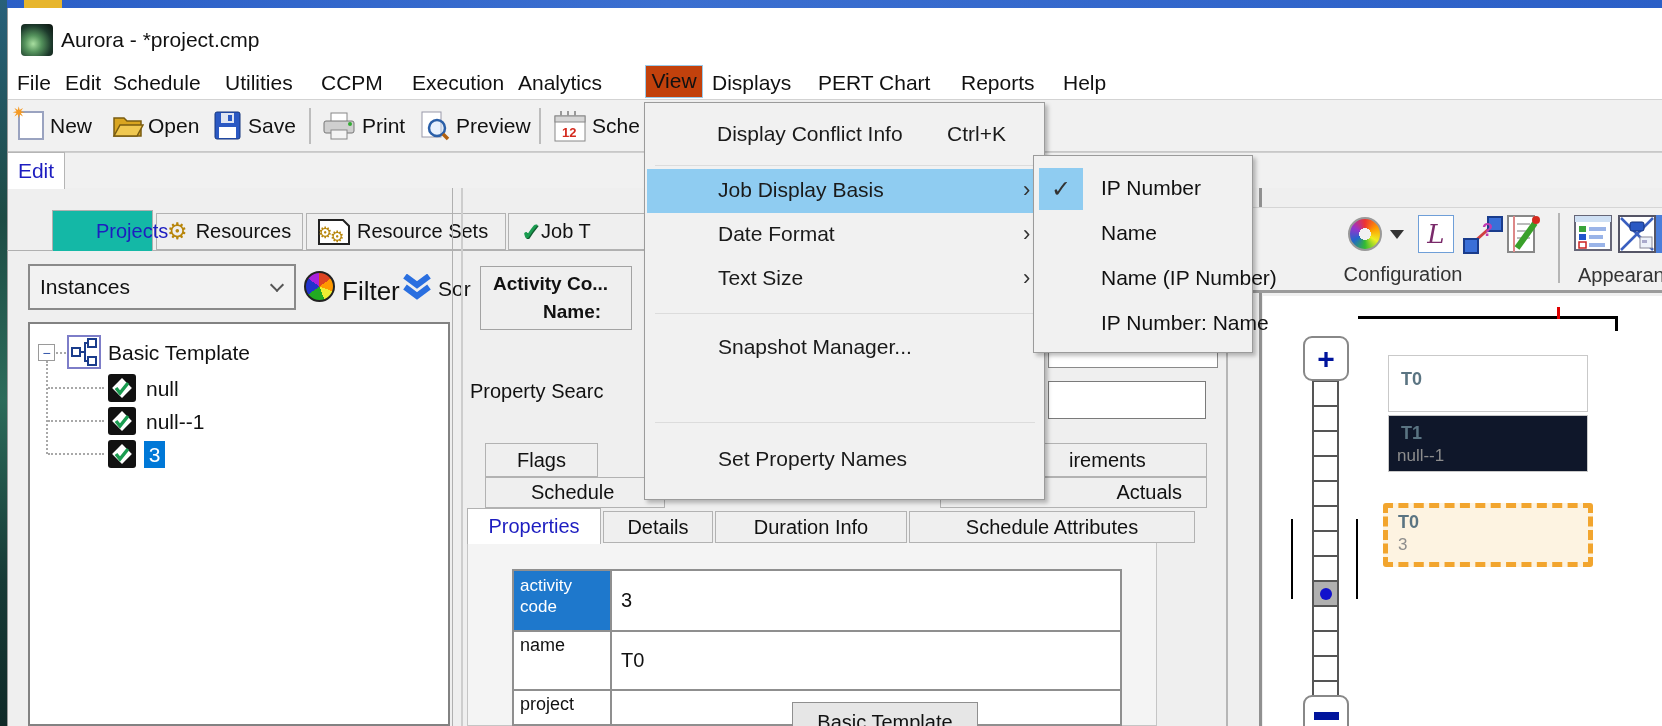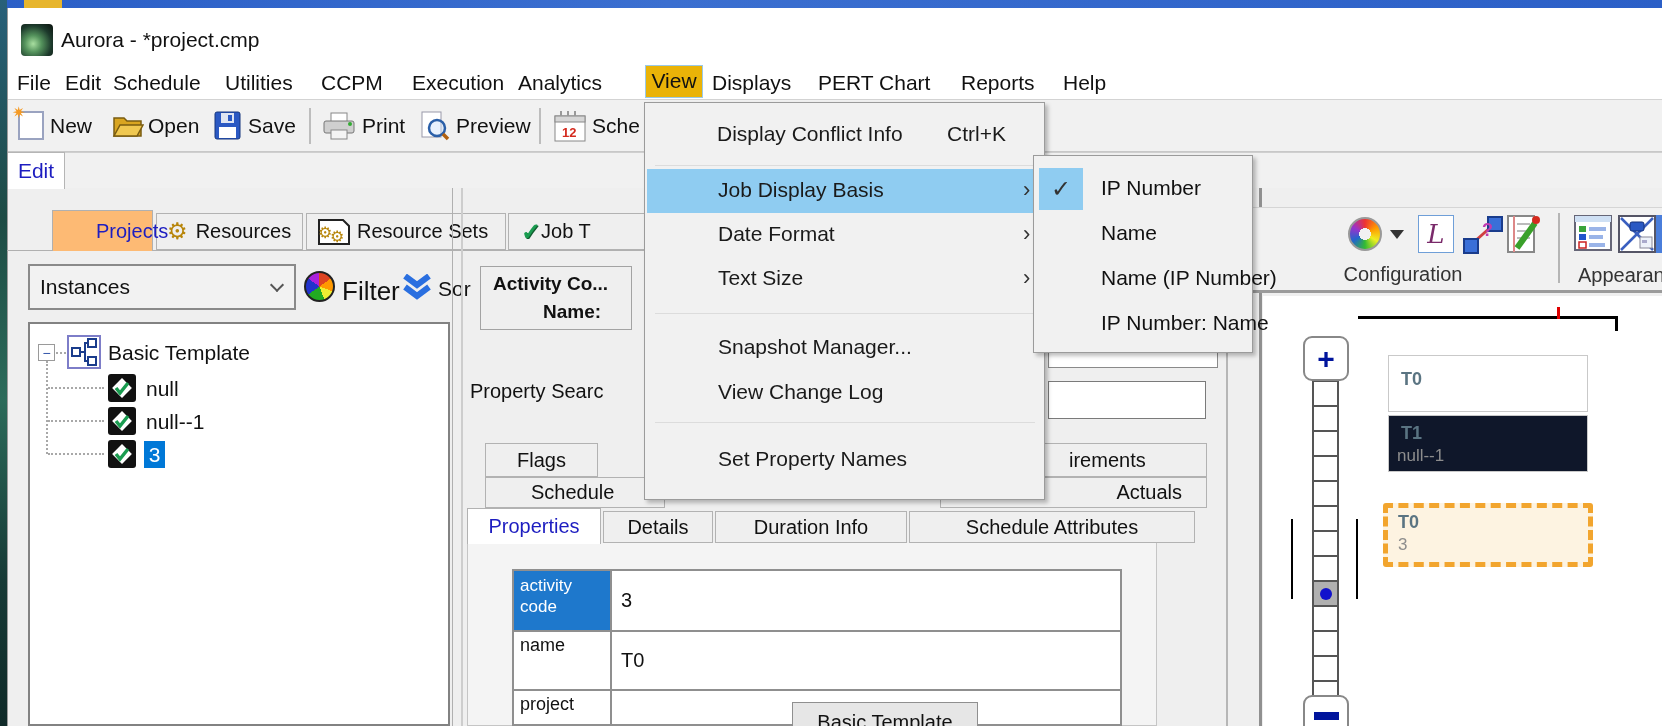--- a/index.html
+++ b/index.html
@@ -37,21 +37,21 @@
   </div>
 
   <div class="abs" style="left:0;top:54px;width:1655px;height:38px;background:#ffffff;border-bottom:1px solid #d3d3d3;">
     <div class="abs txt" style="left:9px;top:9px;font-size:21px;">File</div>
     <div class="abs txt" style="left:57px;top:9px;font-size:21px;">Edit</div>
     <div class="abs txt" style="left:105px;top:9px;font-size:21px;">Schedule</div>
     <div class="abs txt" style="left:217px;top:9px;font-size:21px;">Utilities</div>
     <div class="abs txt" style="left:313px;top:9px;font-size:21px;">CCPM</div>
     <div class="abs txt" style="left:404px;top:9px;font-size:21px;">Execution</div>
     <div class="abs txt" style="left:510px;top:9px;font-size:21px;">Analytics</div>
-    <div class="abs ctr" style="left:637px;top:3px;width:58px;height:33px;background:#eab308;border:1px solid #9ac9e8;">
+    <div class="abs ctr" style="left:637px;top:3px;width:58px;height:33px;background:#c2410c;border:1px solid #9ac9e8;">
       <span class="txt" style="font-size:21px;">View</span>
     </div>
     <div class="abs txt" style="left:704px;top:9px;font-size:21px;">Displays</div>
     <div class="abs txt" style="left:810px;top:9px;font-size:21px;">PERT Chart</div>
     <div class="abs txt" style="left:953px;top:9px;font-size:21px;">Reports</div>
     <div class="abs txt" style="left:1055px;top:9px;font-size:21px;">Help</div>
   </div>
 
   <div class="abs" style="left:0;top:92px;width:1655px;height:52px;background:#f1f1f1;border-bottom:1px solid #c8c8c8;">
     <div class="abs" style="left:10px;top:11px;width:26px;height:29px;background:#fff;border:2px solid #9aa3c0;"></div>
@@ -120,21 +120,21 @@
     <path d="M4 2 h24 l6 6 v18 h-30 z" fill="#fff" stroke="#222" stroke-width="2"></path>
     <text x="3" y="20" font-size="16" fill="#b8860b">⚙</text>
     <text x="15" y="24" font-size="16" fill="#b8860b">⚙</text>
   </svg>
   <span class="txt" style="margin-left:6px;">Resource Sets</span>
 </div>
 <div class="abs tab vctr" style="left:508px;top:213px;width:140px;height:37px;">
   <span style="margin-left:12px;font-size:24px;font-weight:bold;color:#1a9c50;text-shadow:1px 1px 0 #115c30;">✓</span>
   <span class="txt" style="">Job T</span>
 </div>
-<div class="abs vctr" style="left:52px;top:210px;width:101px;height:41px;background:#fdba74;border:1px solid #b0b0b0;border-bottom:none;z-index:5;padding-left:26px;">
+<div class="abs vctr" style="left:52px;top:210px;width:101px;height:41px;background:#14b8a6;border:1px solid #b0b0b0;border-bottom:none;z-index:5;padding-left:26px;">
   <svg style="margin-left:10px;" width="22" height="20">
     <rect x="1" y="7" width="7" height="7" fill="#fff" stroke="#1a3c8c" stroke-width="2"></rect>
     <rect x="14" y="1" width="7" height="7" fill="#fff" stroke="#1a3c8c" stroke-width="2"></rect>
     <rect x="14" y="13" width="7" height="7" fill="#fff" stroke="#1a3c8c" stroke-width="2"></rect>
     <path d="M8 10 h4 M12 10 V4 h2 M12 10 v6 h2" fill="none" stroke="#1a3c8c" stroke-width="2"></path>
   </svg>
   <span class="txt blue" style="margin-left:7px;">Projects</span>
 </div>
 
 <div class="abs vctr" style="left:28px;top:264px;width:268px;height:46px;background:#f2f2f2;border:2px solid #8a8a8a;">
@@ -360,23 +360,20 @@
     <span class="arrow">›</span>
   </div>
   <div class="abs" style="left:2px;top:154px;width:397px;height:44px;">
     <span class="menu-item-label" style="top:9px;">Text Size</span>
     <span class="arrow">›</span>
   </div>
   <div class="abs" style="left:10px;top:210px;width:380px;height:1px;background:#dcdcdc;"></div>
   <div class="abs" style="left:2px;top:222px;width:397px;height:45px;">
     <span class="menu-item-label" style="top:10px;">Snapshot Manager...</span>
   </div>
-  <div class="abs" style="left:2px;top:267px;width:397px;height:45px;">
-    <span class="menu-item-label" style="top:10px;">View Change Log</span>
-  </div>
   <div class="abs" style="left:10px;top:319px;width:380px;height:1px;background:#dcdcdc;"></div>
   <div class="abs" style="left:2px;top:332px;width:397px;height:48px;">
     <span class="menu-item-label" style="top:12px;">Set Property Names</span>
   </div>
 </div>
 
 <div class="abs" style="left:1033px;top:155px;width:220px;height:198px;background:#f1f1f1;border:1px solid #9b9b9b;box-shadow:3px 3px 4px rgba(0,0,0,0.25);z-index:60;">
   <div class="abs" style="left:1px;top:10px;width:216px;height:45px;">
     <span class="ctr abs" style="left:4px;top:2px;width:44px;height:42px;background:#8fccf1;font-size:24px;color:#333;">
       <span>✓</span>

